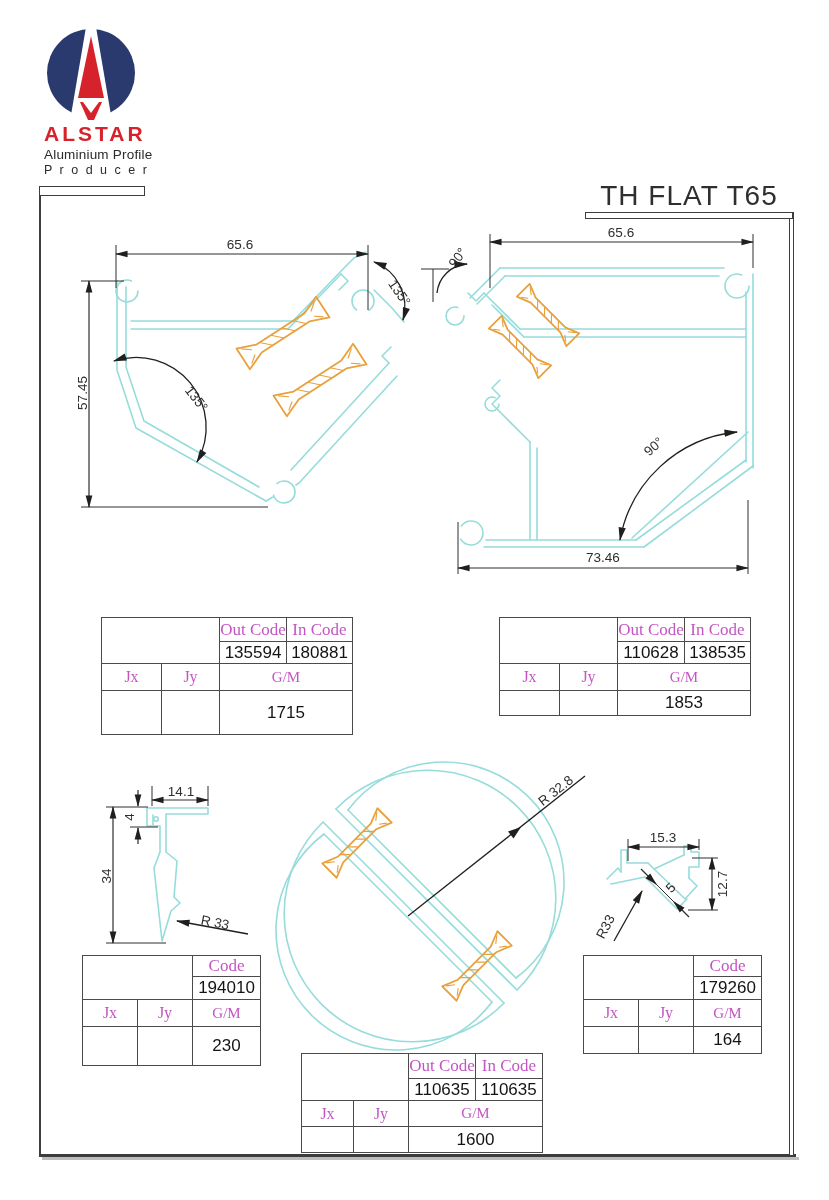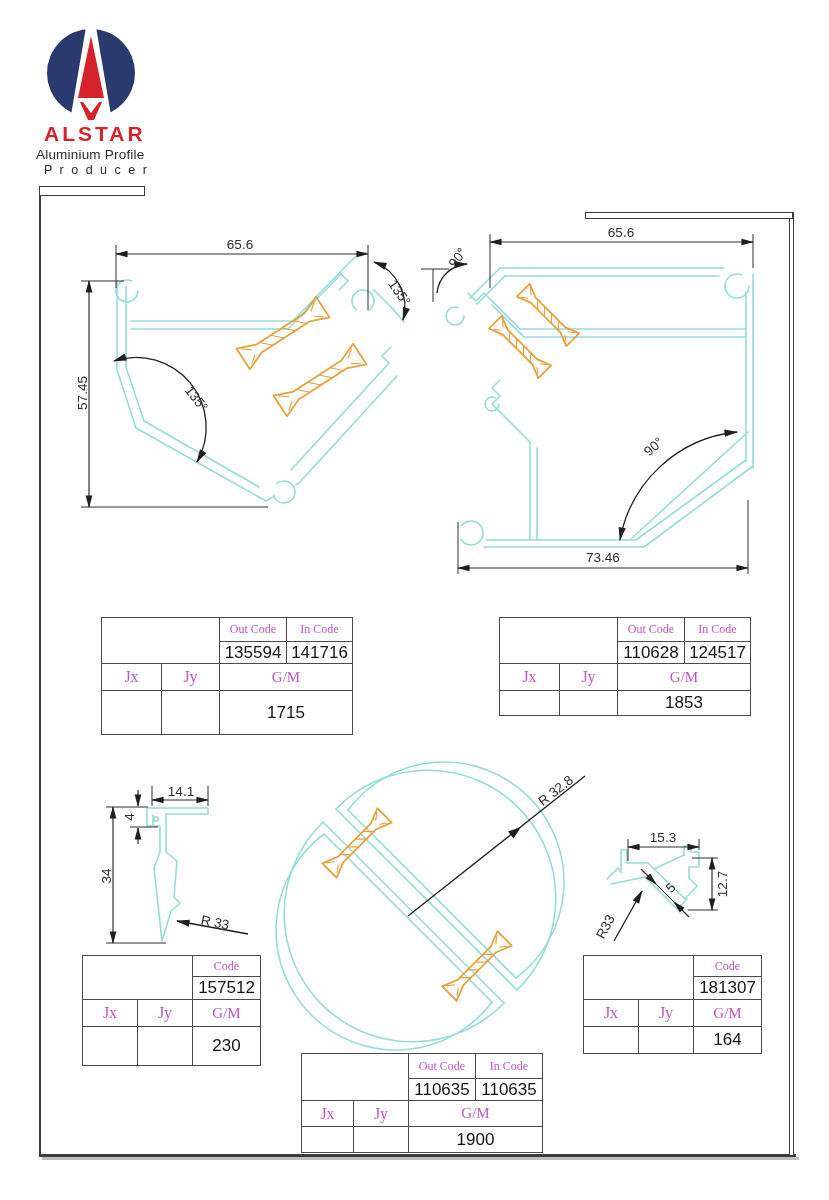--- a/index.html
+++ b/index.html
@@ -11,21 +11,21 @@
   .frame{position:absolute;background:#3d3d3d;}
   .framebox{position:absolute;background:#ffffff;border:1.4px solid #3d3d3d;box-sizing:border-box;}
 
   
   #title{position:absolute;left:583px;top:180px;width:212px;text-align:center;
          font-size:28px;color:#2f2f2f;letter-spacing:1px;white-space:nowrap;}
 
   
   #brand{position:absolute;left:44px;top:122px;font-size:21px;font-weight:bold;
          color:#d6222a;letter-spacing:3px;}
-  #brand-sub1{position:absolute;left:36px;top:147px;font-size:13.5px;color:#2b2b2b;letter-spacing:0.2px;}
+  #brand-sub1{position:absolute;left:44px;top:147px;font-size:13.5px;color:#2b2b2b;letter-spacing:0.2px;}
   #brand-sub2{position:absolute;left:44px;top:163px;font-size:12.5px;color:#2b2b2b;letter-spacing:2px;}
 
   
   svg.draw{position:absolute;overflow:visible;}
   .cy path,.cy circle{stroke:#96dcdb;stroke-width:1.6;fill:none;stroke-linejoin:round;stroke-linecap:round;}
   .boss{stroke-dasharray:56 13;}
   .boss12{stroke-dasharray:61 14;}
   .boss9{stroke-dasharray:45 11;}
   .boss7{stroke-dasharray:36 9;}
   .dim{stroke:#2e2e2e;stroke-width:1.2;fill:none;}
@@ -34,21 +34,21 @@
   .rline{stroke:#1f1f1f;stroke-width:1.3;fill:none;}
   .dt{font-family:"Liberation Sans",sans-serif;font-size:13.5px;fill:#2e2e2e;text-anchor:middle;}
   .bone path{stroke:#e8a13c;fill:none;vector-effect:non-scaling-stroke;stroke-linejoin:round;}
   .bone .bo{stroke-width:1.8;}
   .bone .bh{stroke-width:1.1;}
 
   
   table.spec{position:absolute;border-collapse:collapse;table-layout:fixed;background:#fff;}
   table.spec td{border:1.4px solid #4a4a4a;text-align:center;vertical-align:middle;padding:0;overflow:hidden;}
   table.spec .hdr{font-family:"Liberation Serif",serif;color:#c355c3;font-size:16px;}
-  table.spec .sm{font-size:12px;}
+  table.spec .sm{font-size:17px;}
   table.spec .gm{font-size:15px;}
   table.spec .val{font-family:"Liberation Sans",sans-serif;font-size:17px;color:#141414;}
 </style>
 </head>
 <body>
 
 <div id="sheet">
 
   <svg class="abs" style="left:44px;top:26px;width:95px;height:98px" viewBox="0 0 95 98">
     <circle cx="47" cy="47" r="44" fill="#2a3a6e"></circle>
@@ -59,20 +59,21 @@
   </svg>
   <div id="brand">ALSTAR</div>
   <div id="brand-sub1">Aluminium Profile</div>
   <div id="brand-sub2">P r o d u c e r</div>
 
   <div class="framebox" style="left:39px;top:186px;width:106px;height:10px"></div>
   <div class="frame" style="left:39px;top:195px;width:2px;height:960px"></div>
   <div class="frame" style="left:39px;top:1154px;width:757px;height:2.5px;box-shadow:3px 3px 0 #bdbdbd;"></div>
   <div class="framebox" style="left:789px;top:212px;width:5px;height:943px;border-top:none;border-bottom:none;"></div>
   <div class="framebox" style="left:585px;top:212px;width:208px;height:7px"></div>
+  <div id="title">TH FLAT T65</div>
 
   <svg class="draw" style="left:70px;top:230px;width:360px;height:300px" viewBox="70 230 360 300">
     <defs>
       <marker id="a1" viewBox="0 0 12 8" refX="11" refY="4" markerWidth="11" markerHeight="7" orient="auto-start-reverse">
         <path d="M0,0.8 L12,4 L0,7.2 Z" fill="#1f1f1f"></path>
       </marker>
     </defs>
     <g class="cy">
       <path d="M117,281 L117,370 L136,428 L266,501"></path>
       <path d="M126,287 L126,367 L144,421 L259,487"></path>
@@ -291,21 +292,21 @@
         <col style="width:66px">
       </colgroup>
     <tbody>
         <tr style="height:24px">
       <td colspan="2" rowspan="2"></td>
       <td class="hdr sm">Out Code</td>
       <td class="hdr sm">In Code</td>
     </tr>
     <tr style="height:22px">
       <td class="val">135594</td>
-      <td class="val">141716</td>
+      <td class="val">180881</td>
     </tr>
     <tr style="height:27px">
       <td class="hdr">Jx</td>
       <td class="hdr">Jy</td>
       <td colspan="2" class="hdr gm">G/M</td>
     </tr>
     <tr style="height:44px">
       <td class="val"></td>
       <td class="val"></td>
       <td colspan="2" class="val">1715</td>
@@ -321,21 +322,21 @@
         <col style="width:66px">
       </colgroup>
     <tbody>
         <tr style="height:24px">
       <td colspan="2" rowspan="2"></td>
       <td class="hdr sm">Out Code</td>
       <td class="hdr sm">In Code</td>
     </tr>
     <tr style="height:22px">
       <td class="val">110628</td>
-      <td class="val">124517</td>
+      <td class="val">138535</td>
     </tr>
     <tr style="height:27px">
       <td class="hdr">Jx</td>
       <td class="hdr">Jy</td>
       <td colspan="2" class="hdr gm">G/M</td>
     </tr>
     <tr style="height:25px">
       <td class="val"></td>
       <td class="val"></td>
       <td colspan="2" class="val">1853</td>
@@ -348,21 +349,21 @@
         <col style="width:55px">
         <col style="width:55px">
         <col style="width:68px">
       </colgroup>
     <tbody>
         <tr style="height:21px">
       <td colspan="2" rowspan="2"></td>
       <td class="hdr sm">Code</td>
     </tr>
     <tr style="height:23px">
-      <td class="val">157512</td>
+      <td class="val">194010</td>
     </tr>
     <tr style="height:27px">
       <td class="hdr">Jx</td>
       <td class="hdr">Jy</td>
       <td class="hdr gm">G/M</td>
     </tr>
     <tr style="height:39px">
       <td class="val"></td>
       <td class="val"></td>
       <td class="val">230</td>
@@ -375,21 +376,21 @@
         <col style="width:55px">
         <col style="width:55px">
         <col style="width:68px">
       </colgroup>
     <tbody>
         <tr style="height:21px">
       <td colspan="2" rowspan="2"></td>
       <td class="hdr sm">Code</td>
     </tr>
     <tr style="height:23px">
-      <td class="val">181307</td>
+      <td class="val">179260</td>
     </tr>
     <tr style="height:27px">
       <td class="hdr">Jx</td>
       <td class="hdr">Jy</td>
       <td class="hdr gm">G/M</td>
     </tr>
     <tr style="height:27px">
       <td class="val"></td>
       <td class="val"></td>
       <td class="val">164</td>
@@ -415,18 +416,18 @@
       <td class="val">110635</td>
     </tr>
     <tr style="height:26px">
       <td class="hdr">Jx</td>
       <td class="hdr">Jy</td>
       <td colspan="2" class="hdr gm">G/M</td>
     </tr>
     <tr style="height:26px">
       <td class="val"></td>
       <td class="val"></td>
-      <td colspan="2" class="val">1900</td>
+      <td colspan="2" class="val">1600</td>
     </tr>
   </tbody>
     </table>
 
 </div>
 
 </body></html>

